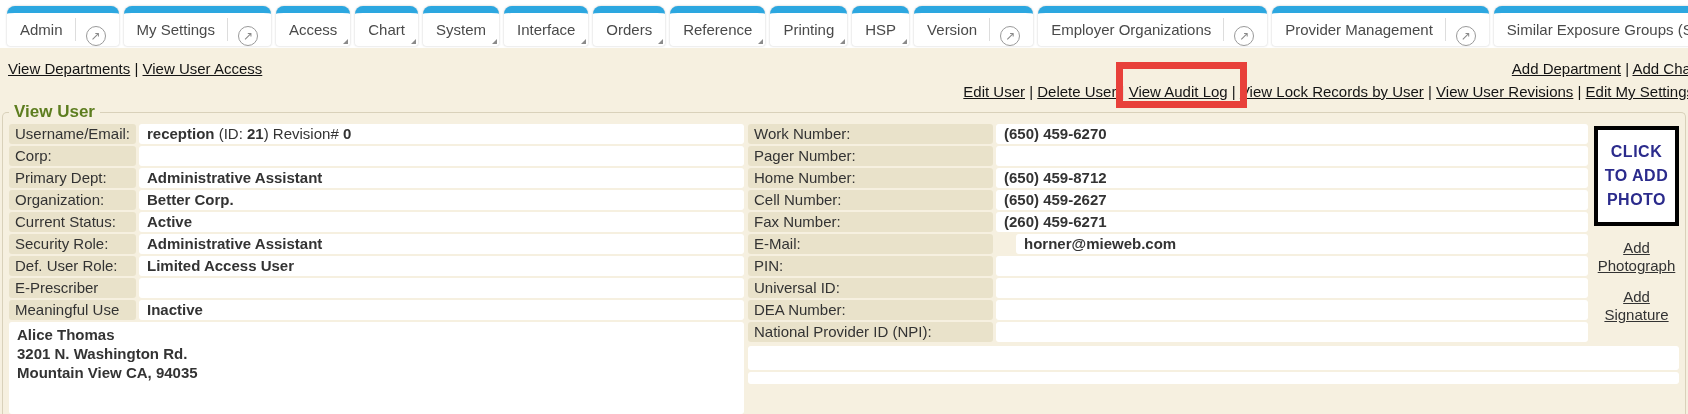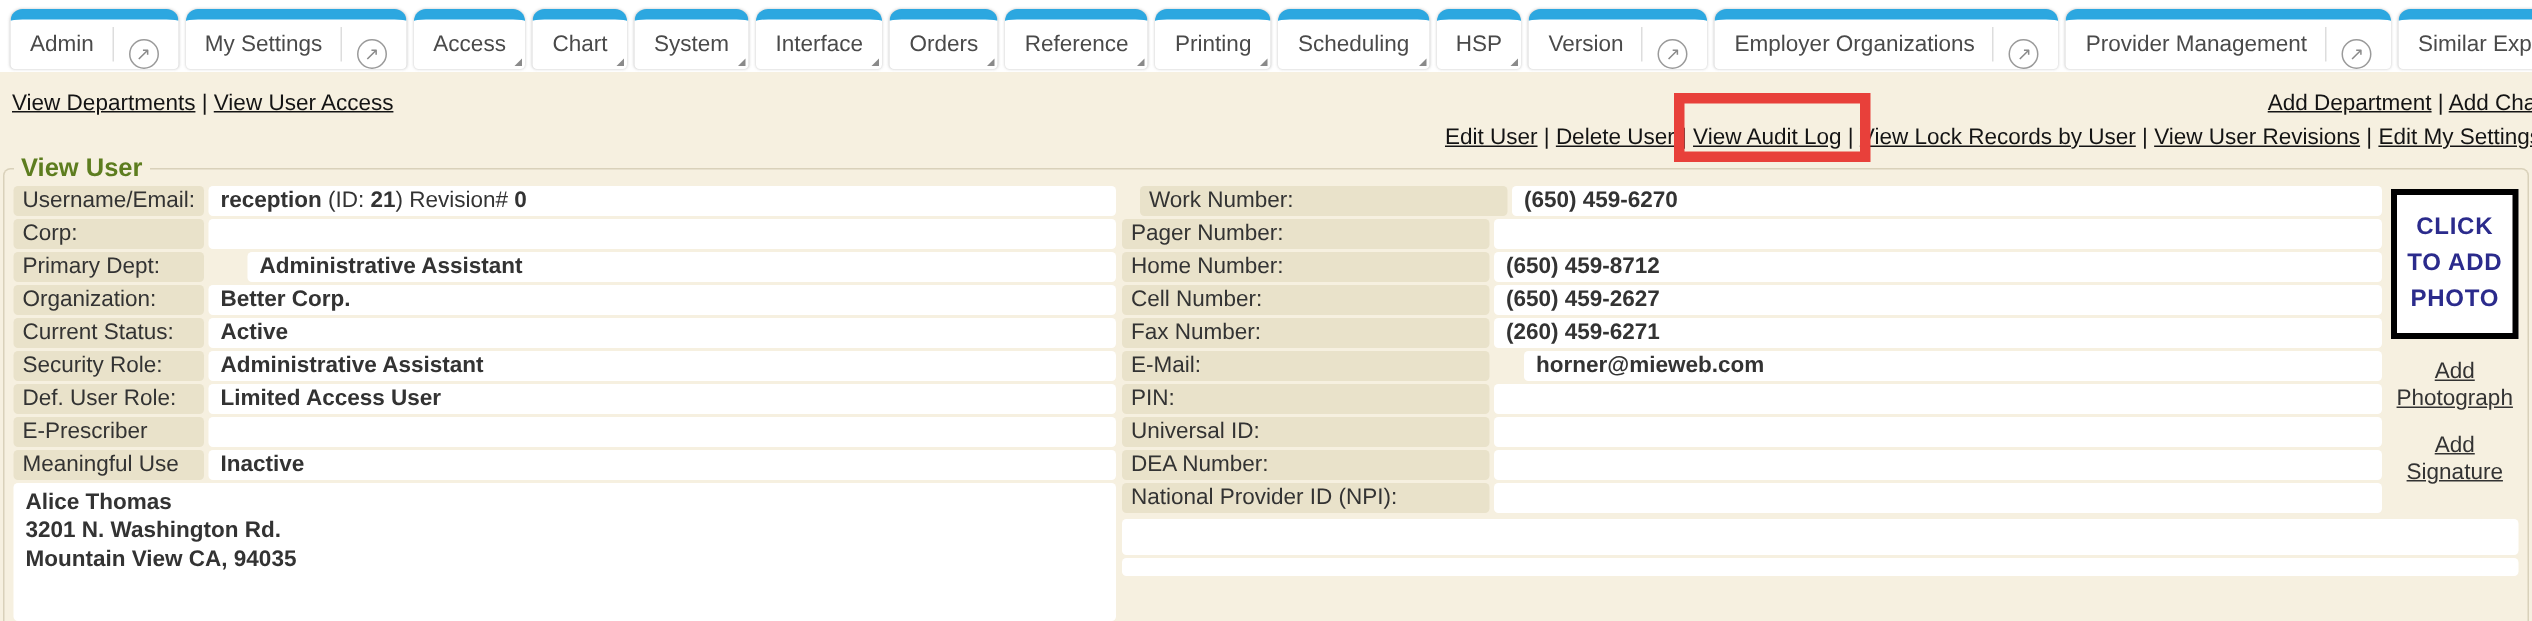--- a/index.html
+++ b/index.html
@@ -135,24 +135,20 @@
     </div>
     <div class="tab">
       <span class="tab-label">Reference</span>
       <span class="corner"></span>
     </div>
     <div class="tab">
       <span class="tab-label">Printing</span>
       <span class="corner"></span>
     </div>
     <div class="tab">
-      <span class="tab-label">Scheduling</span>
-      <span class="corner"></span>
-    </div>
-    <div class="tab">
       <span class="tab-label">HSP</span>
       <span class="corner"></span>
     </div>
     <div class="tab">
       <span class="tab-label">Version</span>
       <span class="tab-divider"></span>
       <span class="ext-icon">↗</span>
     </div>
     <div class="tab">
       <span class="tab-label">Employer Organizations</span>
@@ -186,21 +182,21 @@
             <div class="addr-line">Mountain View CA, 94035</div>
           </div>
       <div class="frow" style="order: 0;">
             <div class="flbl">Username/Email:</div>
             <div class="fval"><b>reception</b><span> (ID: </span><b>21</b><span>) Revision# </span><b>0</b></div>
           </div>
           <div class="frow" style="order: 1;">
             <div class="flbl">Corp:</div>
             <div class="fval"></div>
           </div>
-          <div class="frow" style="order: 2; gap: 26px;">
+          <div class="frow" style="order: 2;">
             <div class="flbl">Primary Dept:</div>
             <div class="fval"><b>Administrative Assistant</b></div>
           </div>
           <div class="frow" style="order: 3;">
             <div class="flbl">Organization:</div>
             <div class="fval"><b>Better Corp.</b></div>
           </div>
           <div class="frow" style="order: 4;">
             <div class="flbl">Current Status:</div>
             <div class="fval"><b>Active</b></div>
@@ -218,21 +214,21 @@
             <div class="fval"></div>
           </div>
           <div class="frow" style="order: 8;">
             <div class="flbl">Meaningful Use</div>
             <div class="fval"><b>Inactive</b></div>
           </div>
         </div>
       <div class="col-right">
         <div class="band band1" style="order:98;"></div>
         <div class="band band2" style="order:99;"></div>
-      <div class="frow" style="order: 0; margin-left: 12px;">
+      <div class="frow" style="order: 0;">
             <div class="flbl">Work Number:</div>
             <div class="fval"><b>(650) 459-6270</b></div>
           </div>
           <div class="frow" style="order: 1;">
             <div class="flbl">Pager Number:</div>
             <div class="fval"></div>
           </div>
           <div class="frow" style="order: 2;">
             <div class="flbl">Home Number:</div>
             <div class="fval"><b>(650) 459-8712</b></div>

